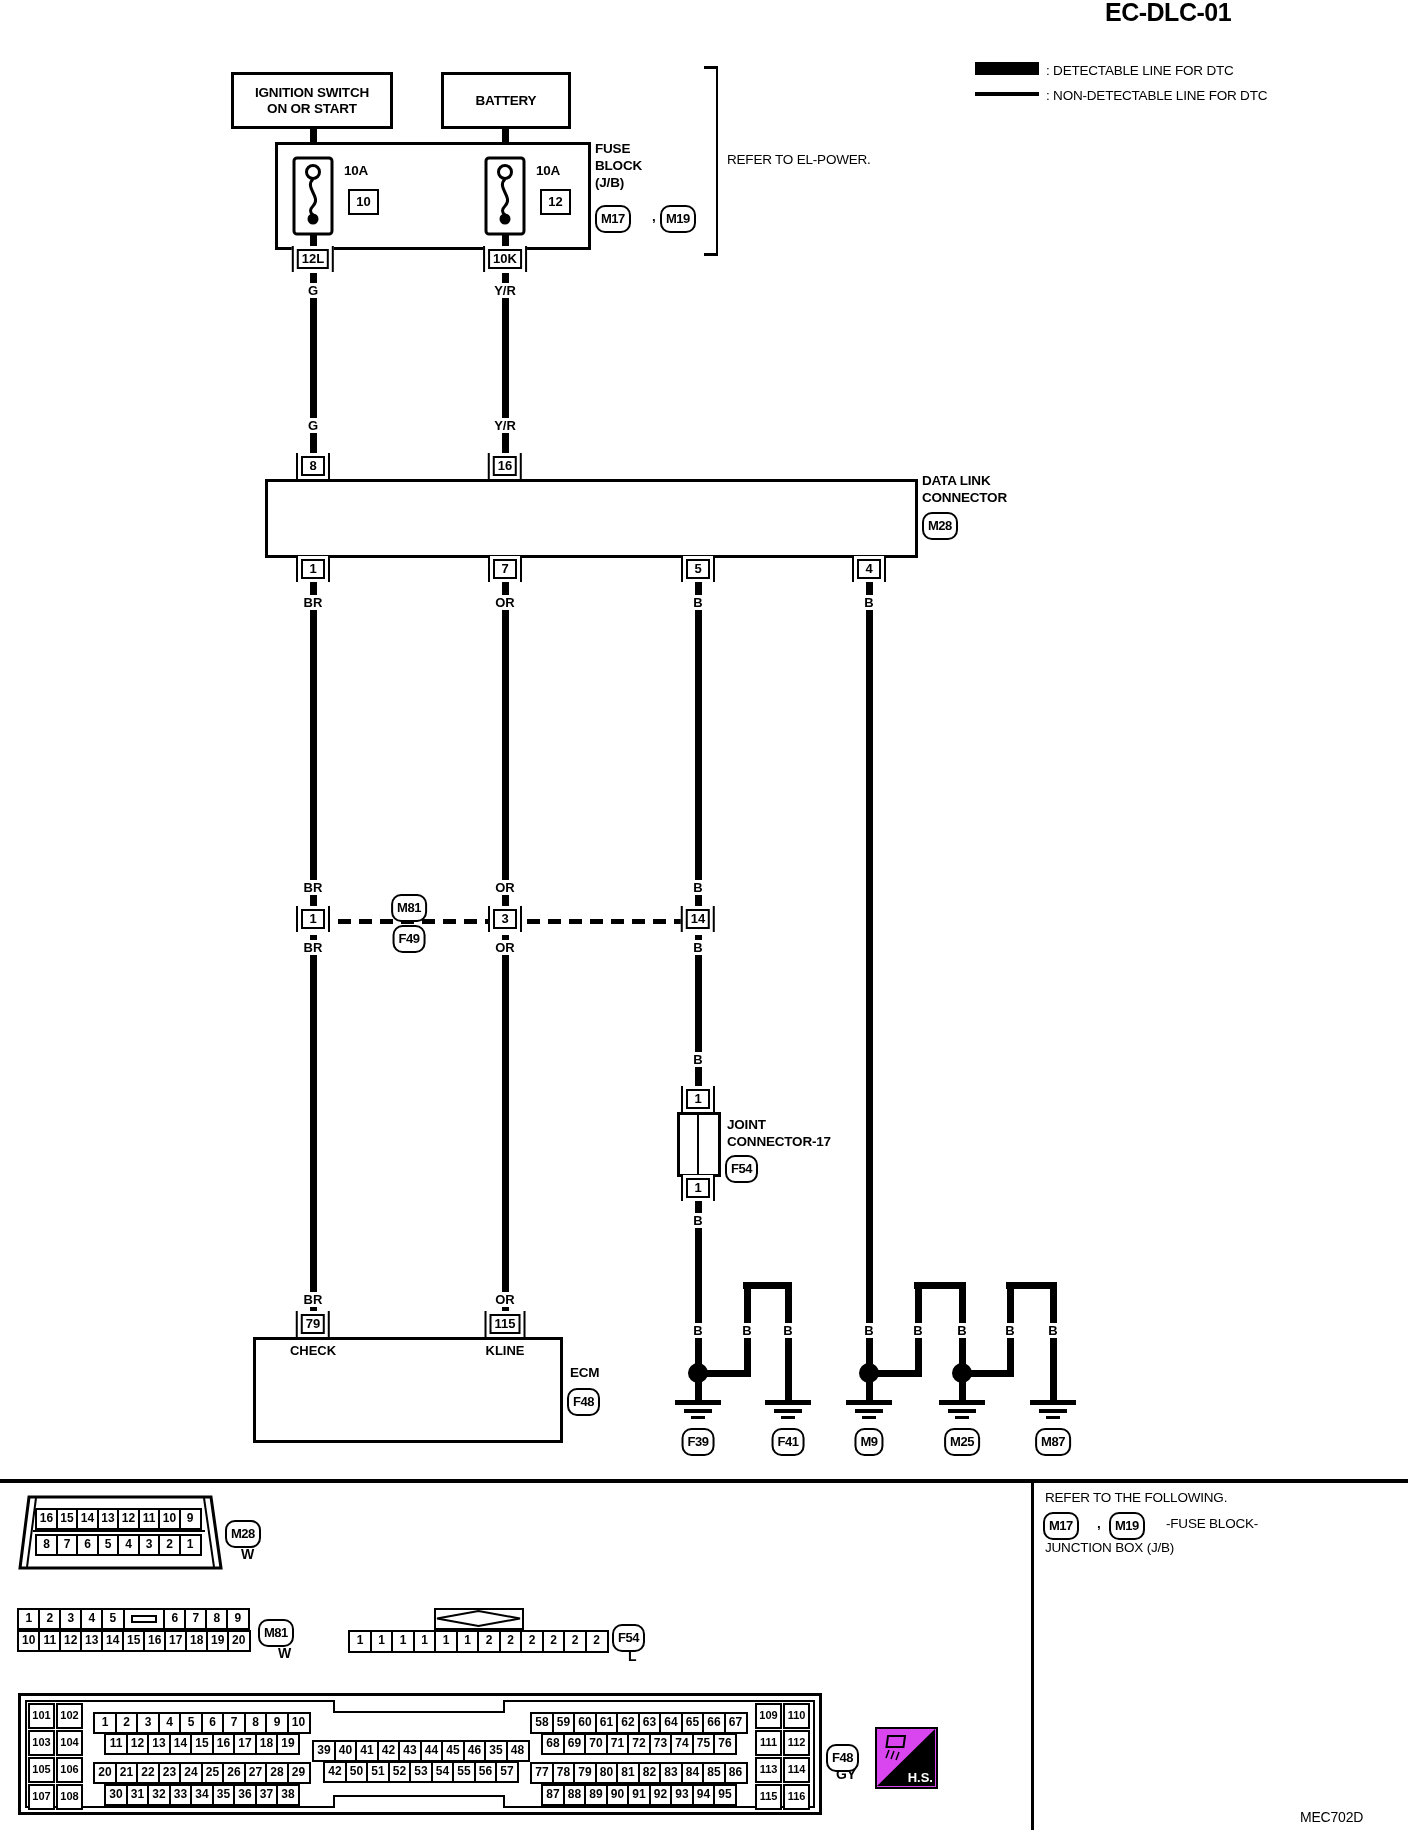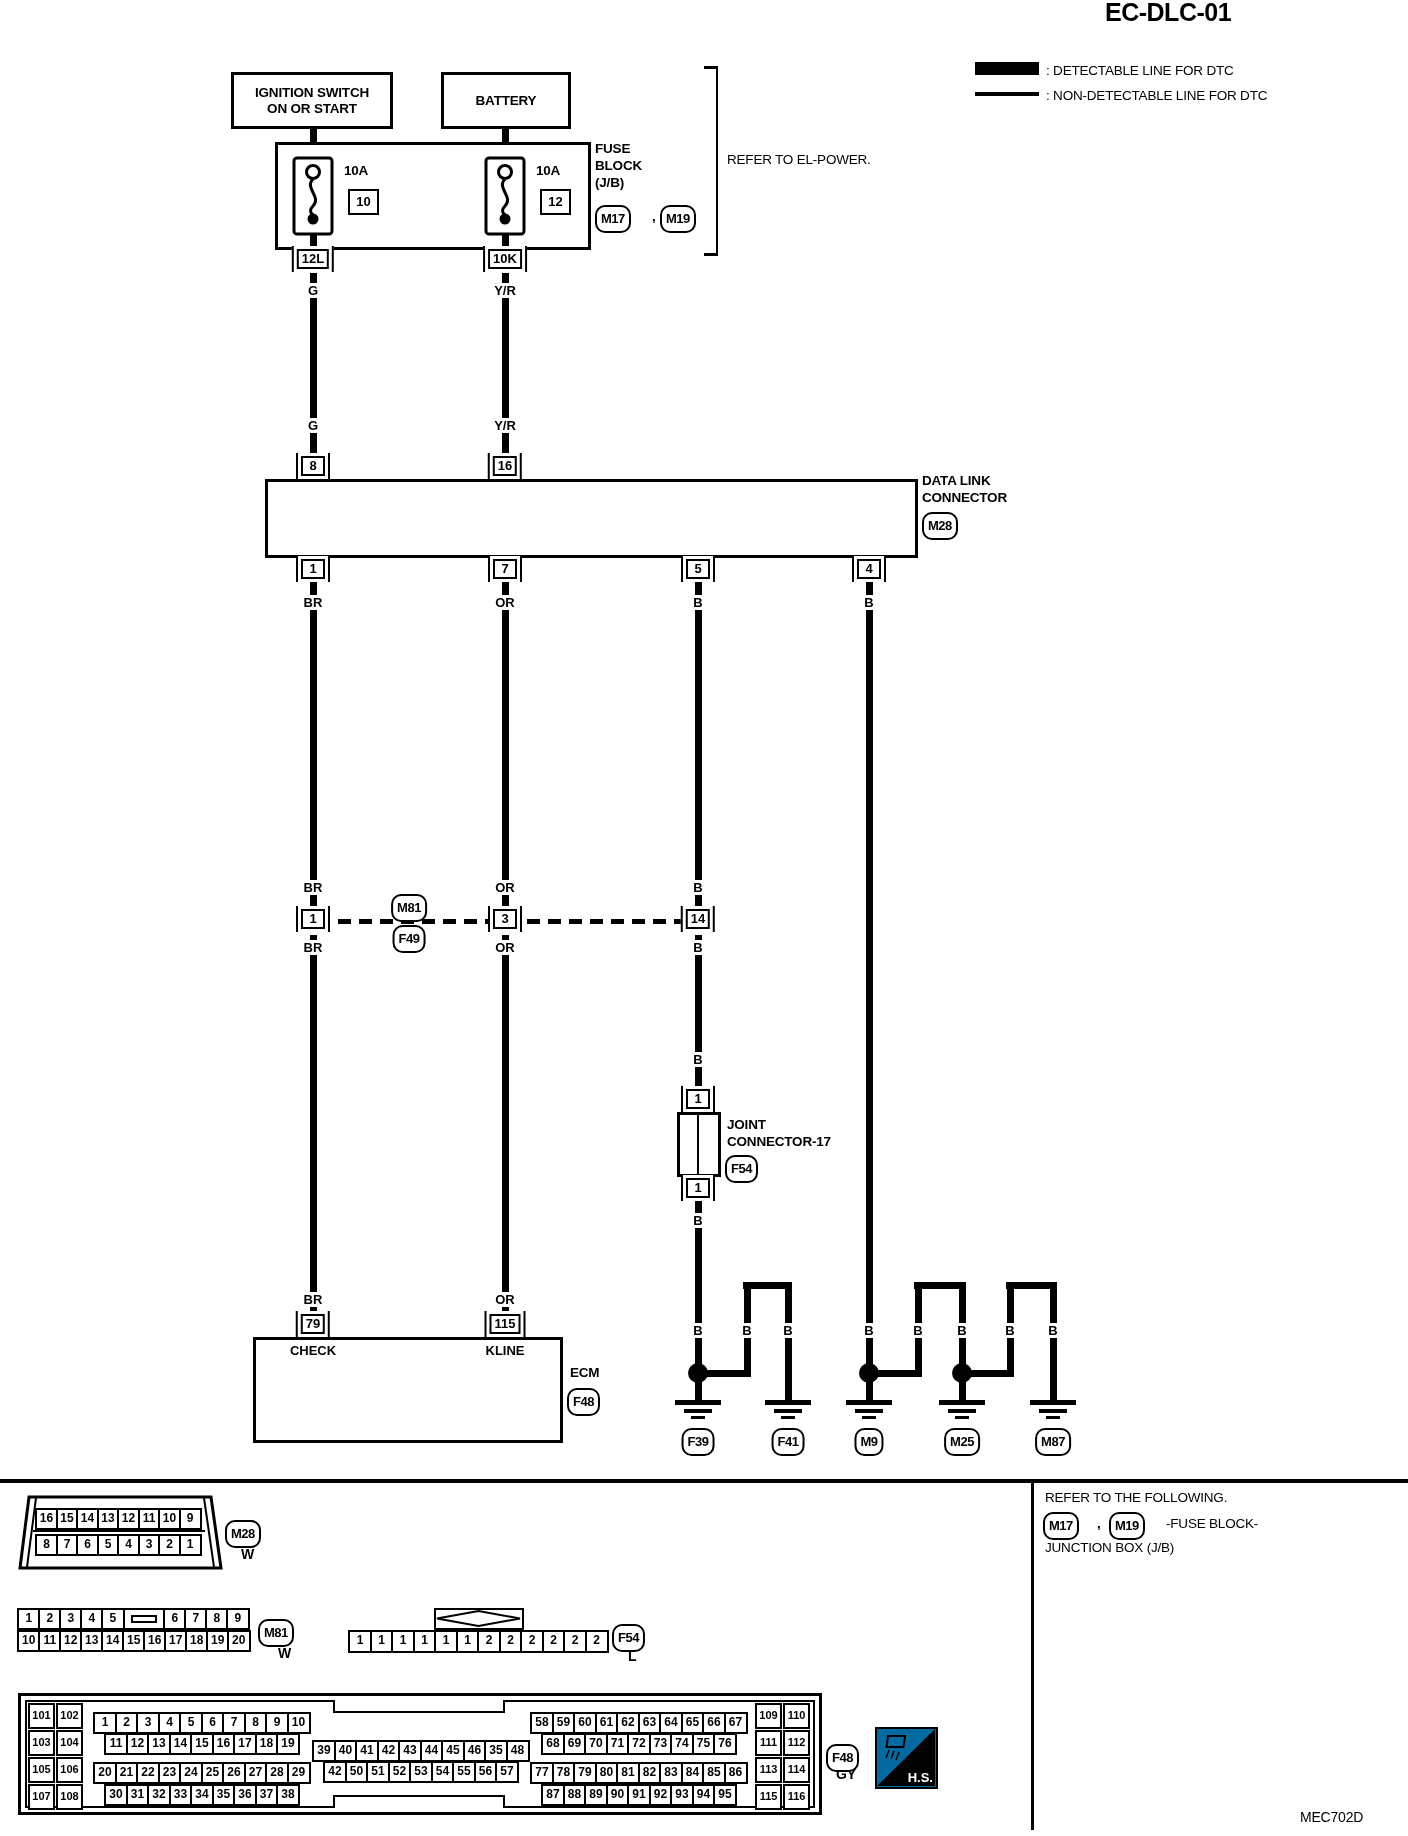--- a/index.html
+++ b/index.html
@@ -477,21 +477,21 @@
       <span class="cell">111</span>
       <span class="cell">112</span>
       <span class="cell">113</span>
       <span class="cell">114</span>
       <span class="cell">115</span>
       <span class="cell">116</span>
     </div>
   <div class="oval" style="left:826px;top:1744px">F48</div>
   <div class="txt" style="left:836px;top:1766px;font-weight:600;font-size:14px">GY</div>
 
-  <div class="abs" style="left:875px;top:1727px;width:63px;height:62px;border:2.5px solid #000;box-sizing:border-box;background:#0369a1">
+  <div class="abs" style="left:875px;top:1727px;width:63px;height:62px;border:2.5px solid #000;box-sizing:border-box;background:#d946ef">
     <svg width="58" height="57" viewBox="0 0 58 57" style="display:block">
       <polygon points="58,0 58,57 0,57" fill="#000"></polygon>
       <rect x="12" y="7" width="17" height="11" fill="none" stroke="#000" stroke-width="2" transform="skewX(-8)"></rect>
       <path d="M12 21 l-3 8 M17 22 l-3 8 M22 23 l-3 8" stroke="#000" stroke-width="1.5" fill="none"></path>
     </svg>
     <span style="position:absolute;right:3px;bottom:2px;color:#fff;font-weight:bold;font-size:13px">H.S.</span>
   </div>
 
   <div class="txt" style="left:1045px;top:1489px">REFER TO THE FOLLOWING.</div>
   <div class="oval" style="left:1043px;top:1512px">M17</div>

